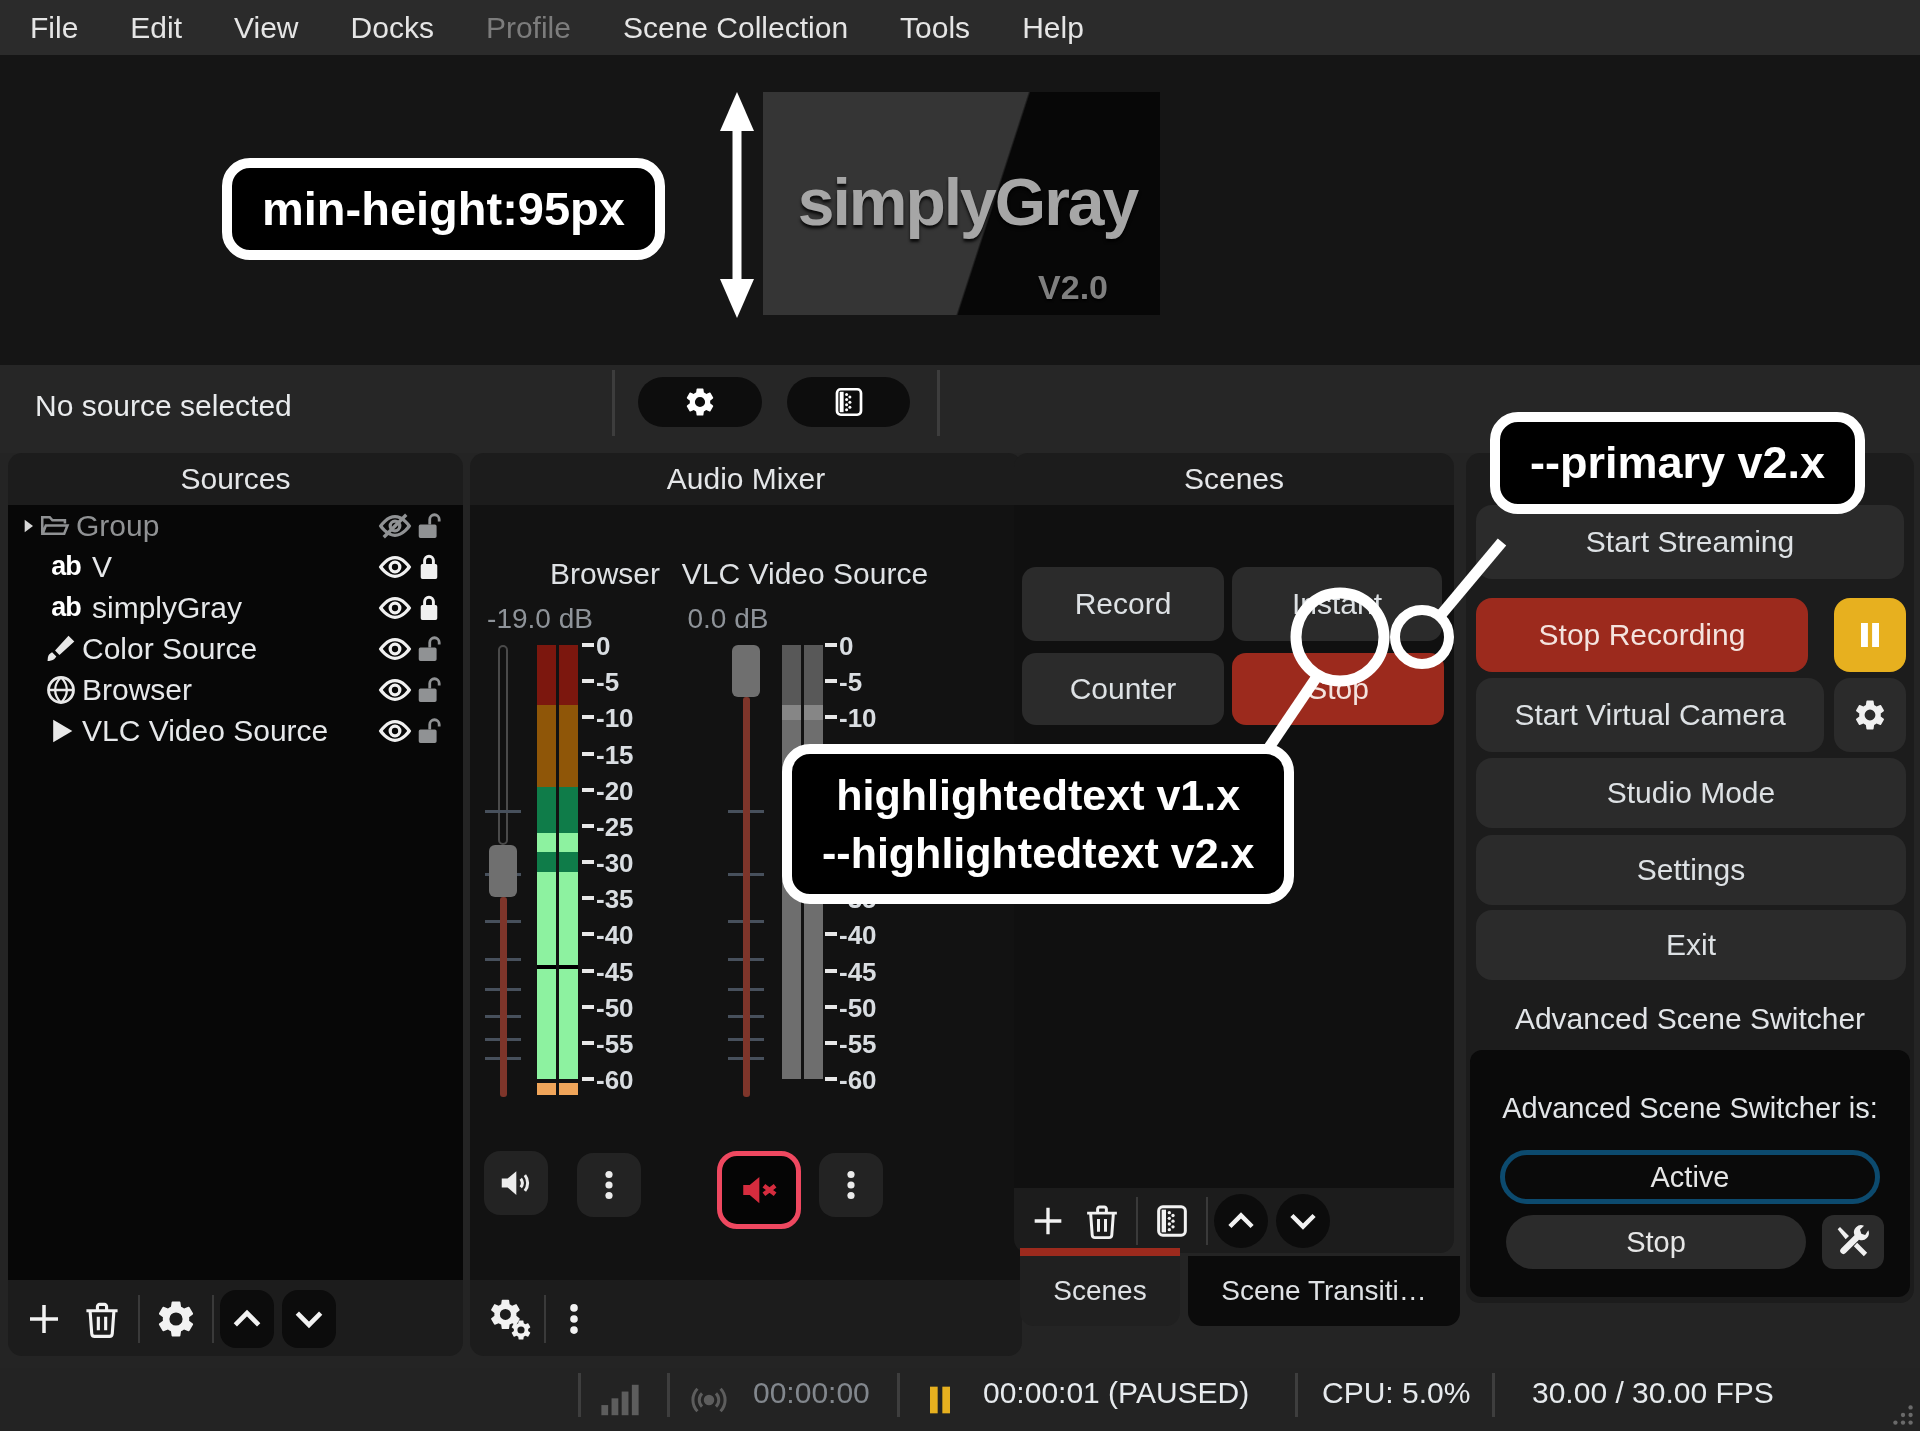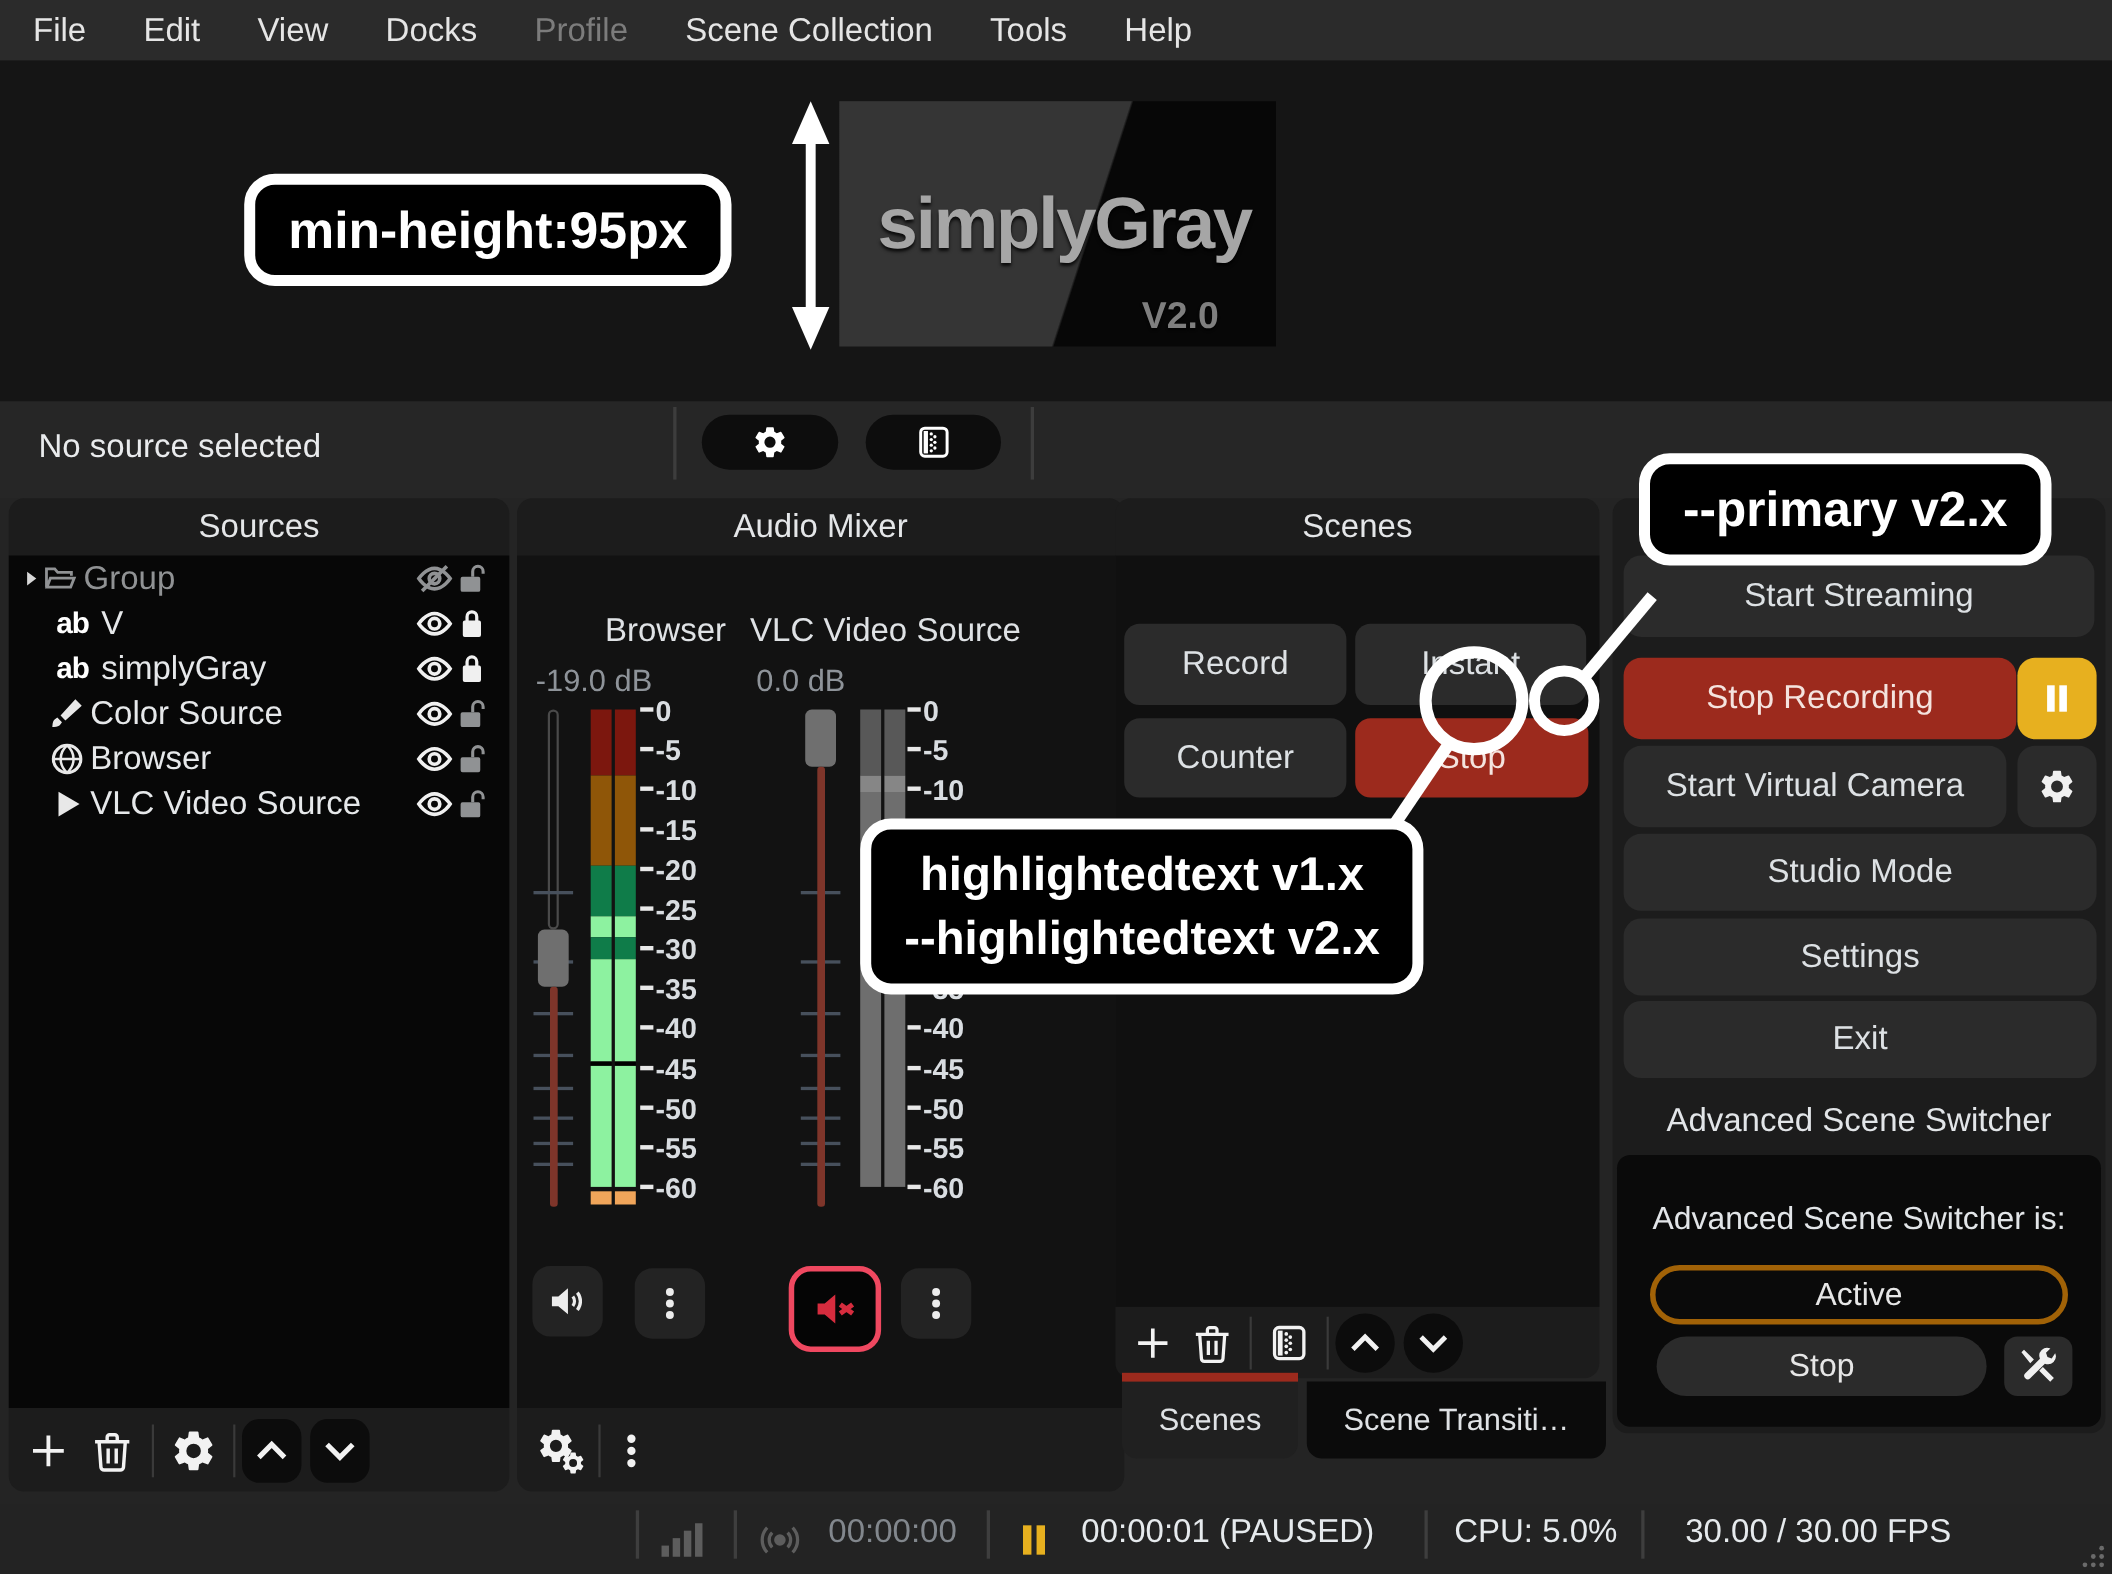--- a/index.html
+++ b/index.html
@@ -92,21 +92,21 @@
   .ctl-btn{position:absolute; background:#2b2b2b; border-radius:16px; display:flex; align-items:center;
     justify-content:center; font-size:30px; color:#dde1e4; cursor:pointer;}
   .ctl-btn.danger{background:var(--accent); color:#f4e3de;}
   .side-btn{position:absolute; width:72px; border-radius:16px; display:flex; align-items:center;
     justify-content:center; cursor:pointer;}
   #adv-header{position:absolute; left:0; top:535px; width:100%; height:62px; display:flex; align-items:center;
     justify-content:center; font-size:30px; color:#e2e5e8; cursor:pointer;}
   #adv-panel{position:absolute; left:4px; top:597px; width:440px; height:247px; background:#0a0a0a; border-radius:12px;padding-left:13px;}
   #adv-label{position:absolute; left:20px; top:36px; width:400px; height:64px; overflow:hidden;
     text-align:center; font-size:29px; line-height:44px; color:#e2e5e8;}
-  #adv-active{position:absolute; left:30px; top:100px; width:380px; height:54px; border:5px solid #a16207;
+  #adv-active{position:absolute; left:30px; top:100px; width:380px; height:54px; border:5px solid #0c4a6e;
     border-radius:30px; display:flex; align-items:center; justify-content:center; font-size:29px; color:#e6e6e6; cursor:pointer;}
   #adv-stop{position:absolute; left:36px; top:165px; width:300px; height:54px; background:#2b2b2b;
     border-radius:27px; display:flex; align-items:center; justify-content:center; font-size:29px; color:#e6e6e6; cursor:pointer;}
   #adv-tools{position:absolute; left:352px; top:165px; width:62px; height:54px; background:#2b2b2b;
     border-radius:12px; display:flex; align-items:center; justify-content:center; color:#f0f0f0; cursor:pointer;}
 
   
   #status-bar{position:absolute; left:0; top:1368px; width:1920px; height:63px; background:#232323;padding-left:36px;}
   .st-div{position:absolute; top:5px; width:3px; height:44px; background:#3e3e3e;}
   .st-txt{position:absolute; top:8px; font-size:30px; color:#e6eaed; white-space:nowrap;}
@@ -578,21 +578,21 @@
     </div>
   </div>
 
   <div id="tab-line"></div>
   <div id="tab-scenes" class="dock-tab">Scenes</div>
   <div id="tab-transitions" class="dock-tab">Scene Transiti…</div>
 
   <div id="controls-panel" class="panel">
     <div id="ctl-buttons">
         <div class="ctl-btn" style="left: 10px; top: 52px; width: 428px; height: 74px;">Start Streaming</div>
-        <div class="ctl-btn danger" style="left: 10px; top: 145px; width: 357px; height: 74px;">Stop Recording</div>
+        <div class="ctl-btn danger" style="left: 10px; top: 145px; width: 332px; height: 74px;">Stop Recording</div>
         <div class="side-btn" style="left: 368px; top: 145px; height: 74px; background: var(--pause); color: rgb(255, 255, 255);">
           <span style="display: flex; width: 36px; height: 36px;">
             <svg viewBox="0 0 24 24" width="100%" height="100%">
               <rect x="6" y="4" width="4.6" height="16" fill="currentColor"></rect>
               <rect x="13.4" y="4" width="4.6" height="16" fill="currentColor"></rect>
             </svg>
           </span>
         </div>
         <div class="ctl-btn" style="left: 10px; top: 225px; width: 348px; height: 74px;">Start Virtual Camera</div>
         <div class="side-btn" style="left: 368px; top: 225px; height: 74px; background: rgb(43, 43, 43); color: rgb(240, 240, 240);">

